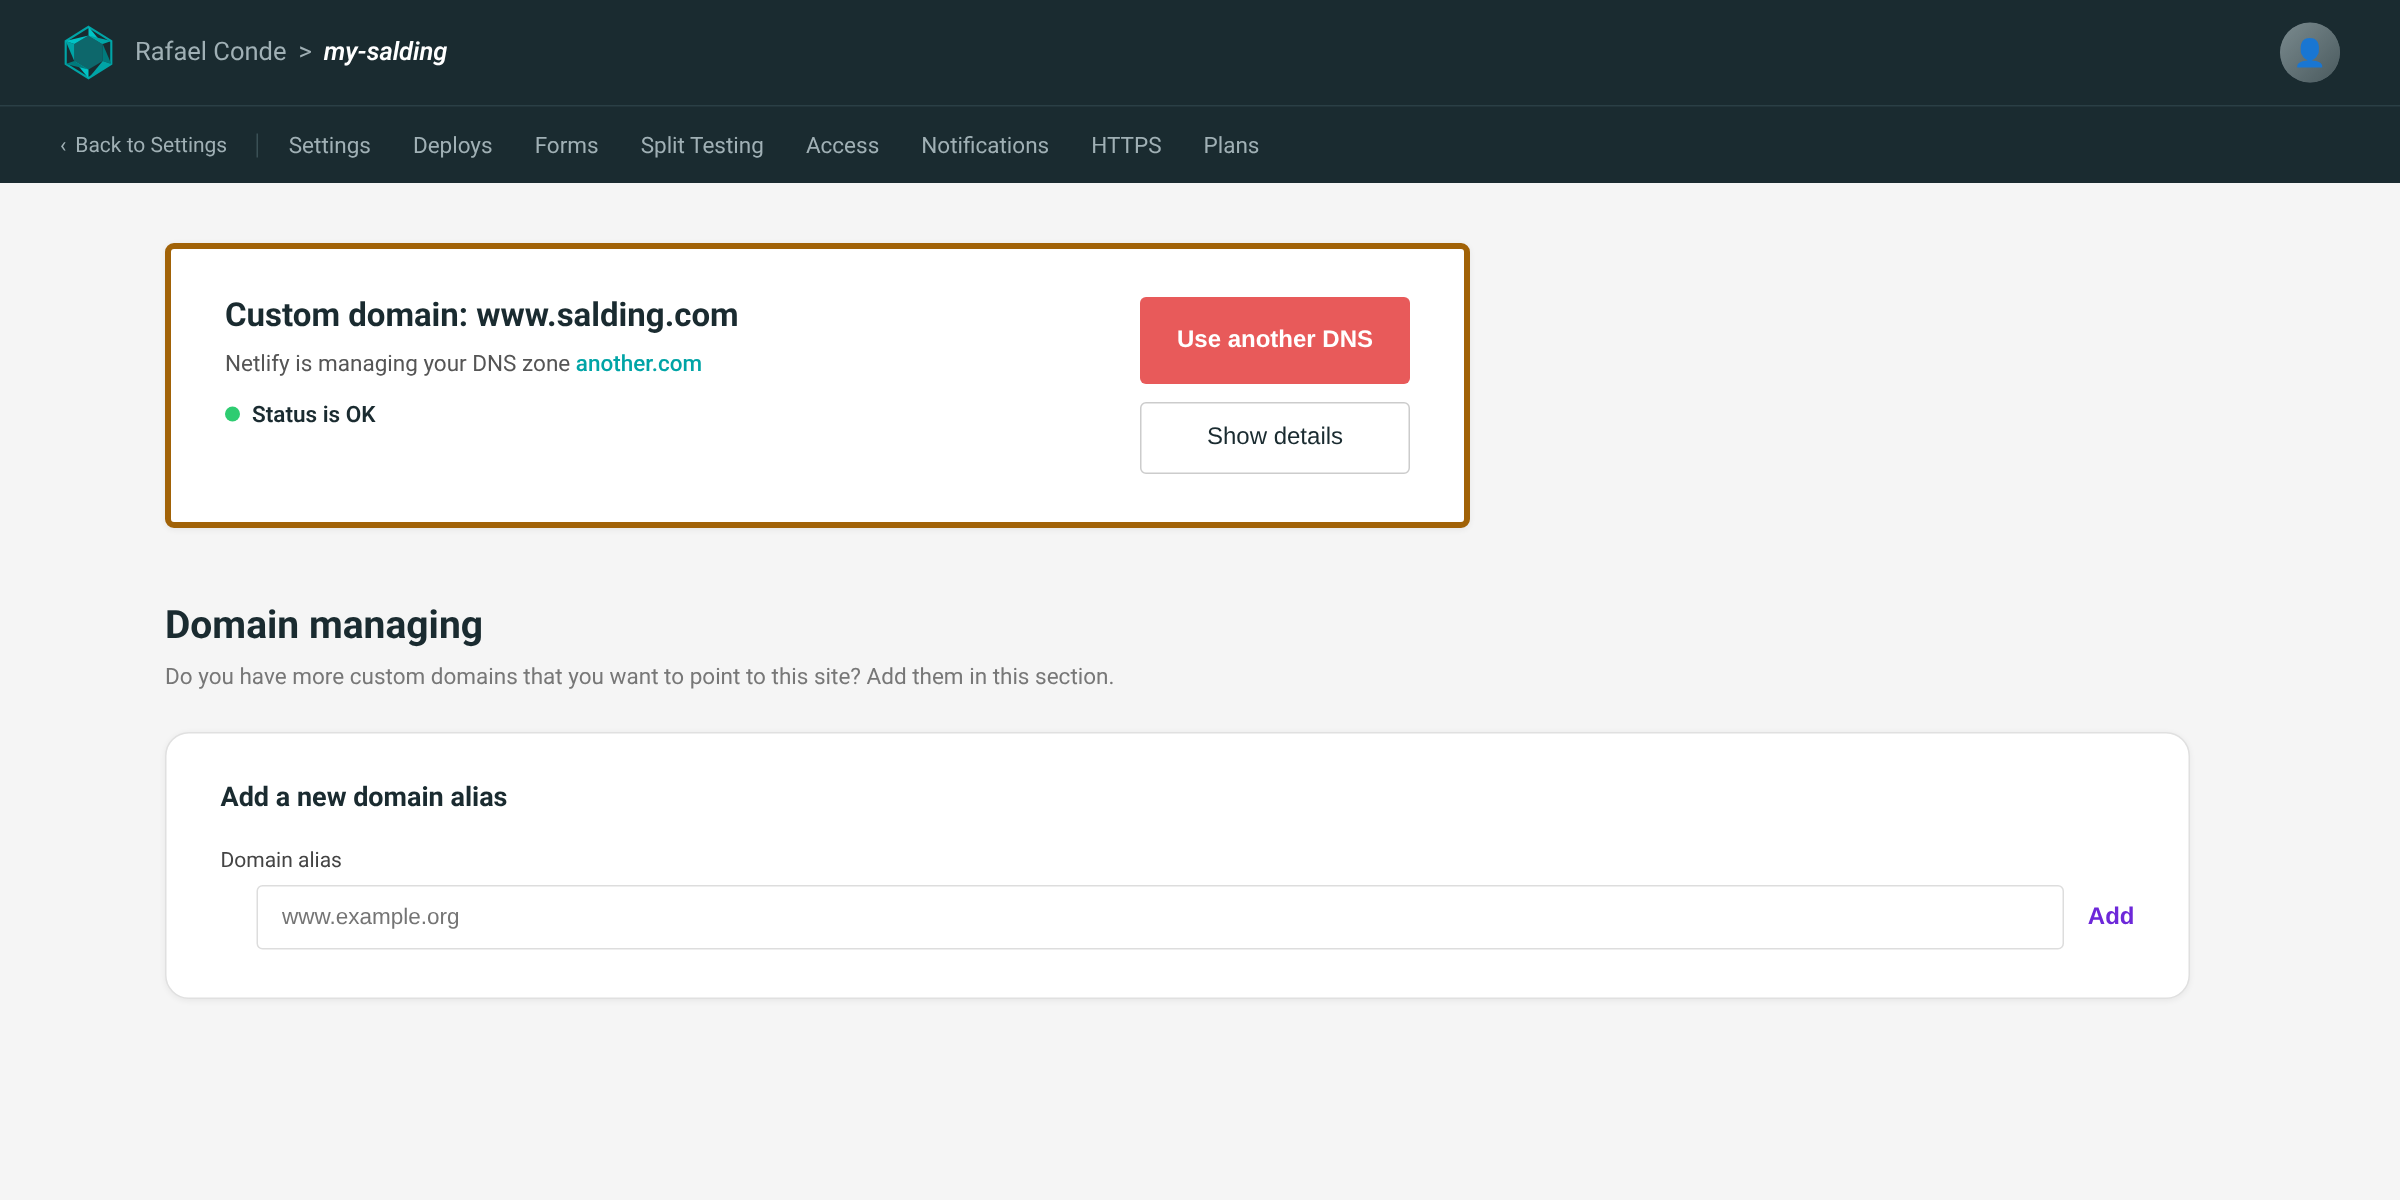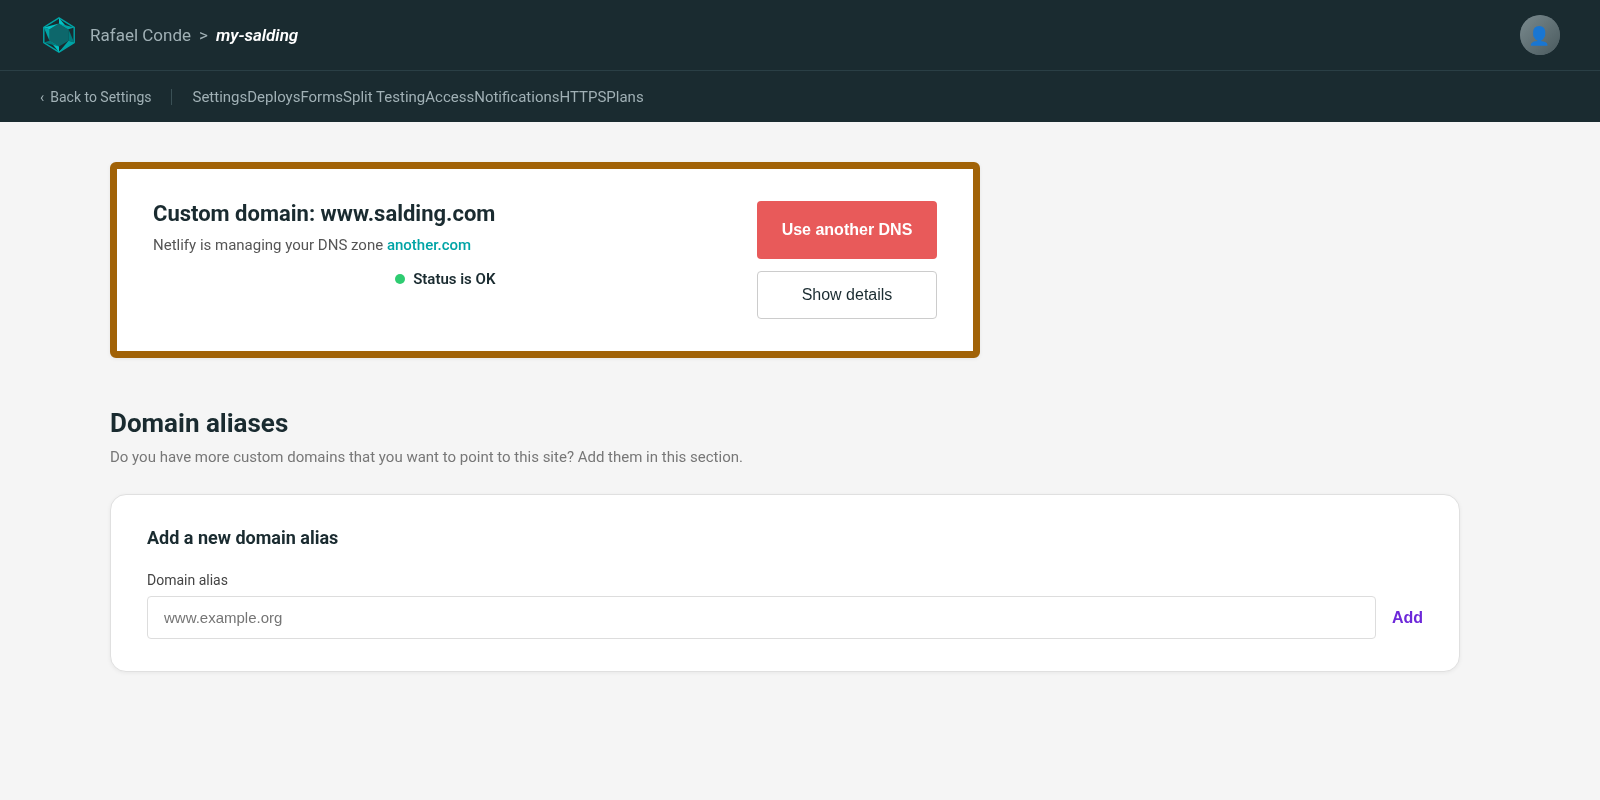--- a/index.html
+++ b/index.html
@@ -85,39 +85,40 @@
       color: #a0b0b5;
       font-size: 14px;
       cursor: pointer;
       padding-right: 20px;
       border-right: 1px solid #3a5055;
       margin-right: 20px;
     }
     .nav-links {
       display: flex;
       align-items: center;
+      gap: 28px;
     }
     .nav-link {
       color: #a0b0b5;
       font-size: 15px;
       cursor: pointer;
       text-decoration: none;
     }
 
     
     .main {
       padding: 40px 40px 40px 110px;
       max-width: 1500px;
     }
 
     
     .domain-card {
       background: #fff;
       border-radius: 6px;
-      border: 7px solid #a16207;
+      border: 4px solid #a16207;
       padding: 32px 36px;
       display: flex;
       align-items: flex-start;
       justify-content: space-between;
       max-width: 870px;
       margin-bottom: 50px;
       box-shadow: 0 1px 4px rgba(0,0,0,0.06);
     }
     .domain-info h2 {
       font-size: 22px;
@@ -131,21 +132,20 @@
       margin-bottom: 16px;
     }
     .domain-info p span.link {
       color: #00a4a6;
       font-weight: 500;
     }
     .status-line {
       display: flex;
       align-items: center;
       gap: 8px;
-      justify-content: flex-end;
     }
     .status-dot {
       width: 10px;
       height: 10px;
       border-radius: 50%;
       background: #2ecc71;
       display: inline-block;
     }
     .status-text {
       font-size: 15px;
@@ -211,20 +211,21 @@
     .form-label {
       font-size: 14px;
       color: #444;
       margin-bottom: 8px;
       display: block;
     }
     .input-row {
       display: flex;
       align-items: center;
       gap: 16px;
+      margin-left: 24px;
     }
     .domain-input {
       flex: 1;
       border: 1px solid #ddd;
       border-radius: 4px;
       padding: 12px 16px;
       font-size: 15px;
       color: #aaa;
       outline: none;
     }
@@ -295,21 +296,21 @@
         <span class="status-text">Status is OK</span>
       </div>
     </div>
     <div class="domain-actions">
       <button class="btn-dns">Use another DNS</button>
       <button class="btn-details">Show details</button>
     </div>
   </div>
 
   <div>
-    <h2 class="section-title">Domain aliases</h2>
+    <h2 class="section-title">Domain managing</h2>
     <p class="section-desc">Do you have more custom domains that you want to point to this site? Add them in this section.</p>
 
     <div class="alias-card">
       <h3>Add a new domain alias</h3>
       <label class="form-label">Domain alias</label>
       <div class="input-row">
         <input type="text" class="domain-input" placeholder="www.example.org" style="">
         <button class="btn-add">Add</button>
       </div>
     </div>

